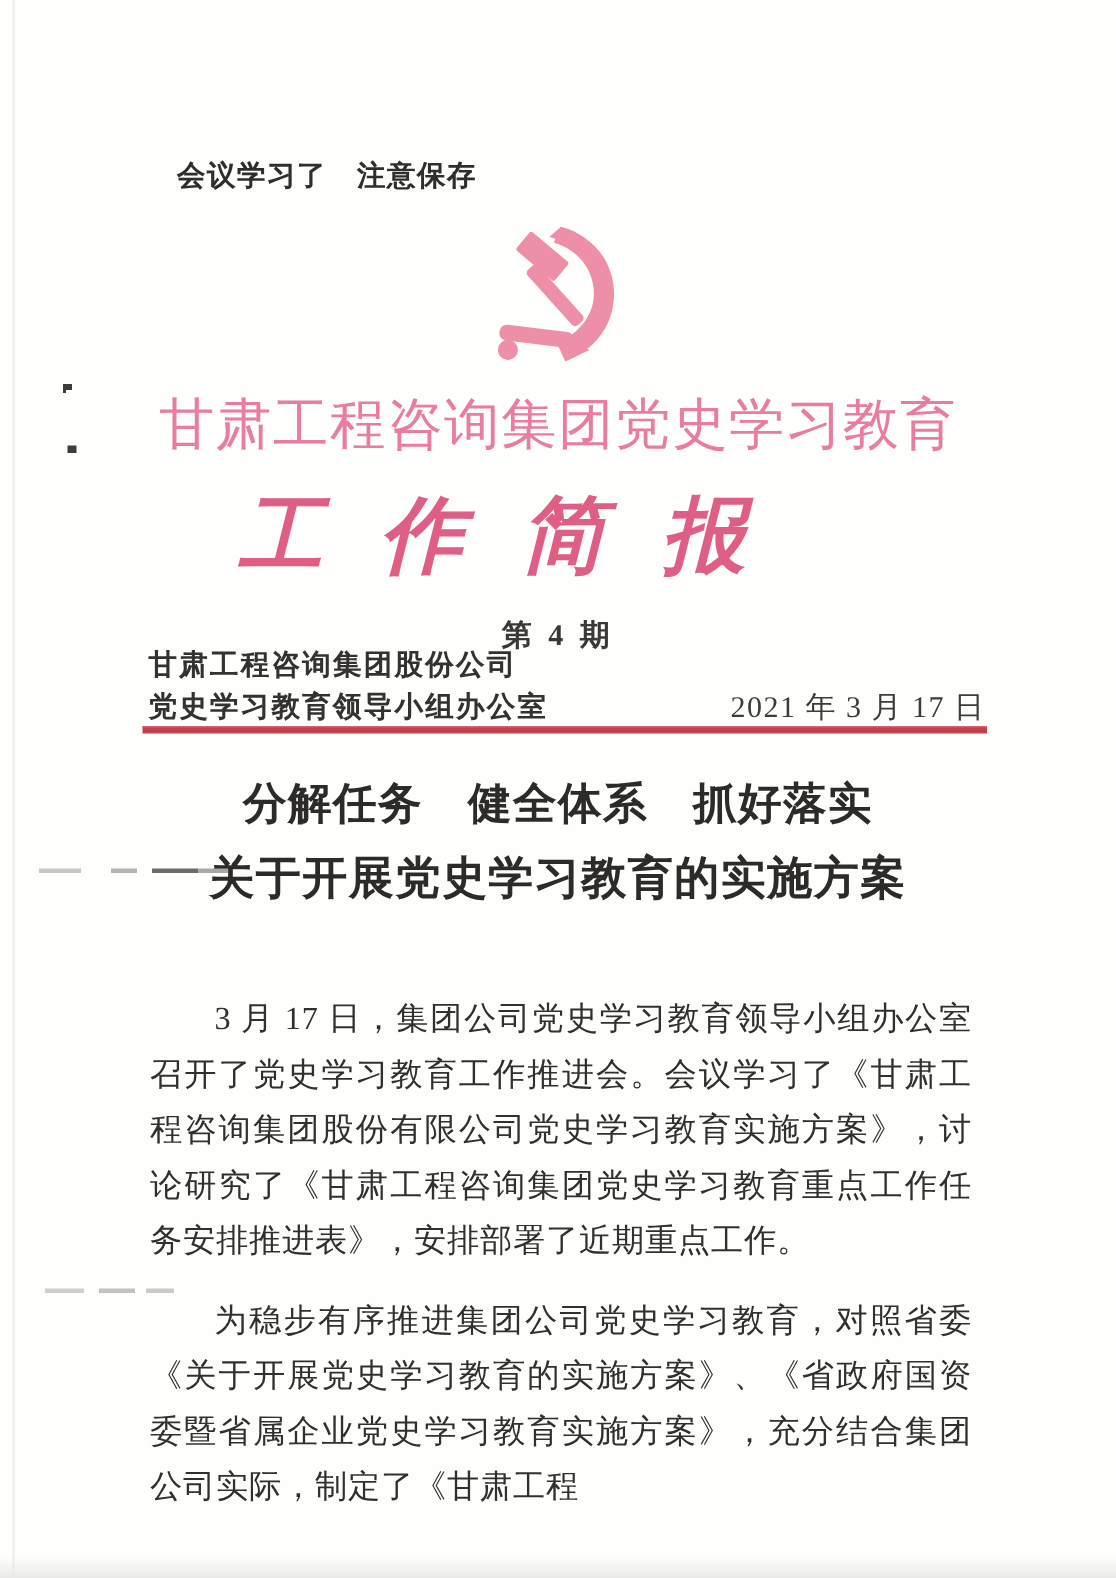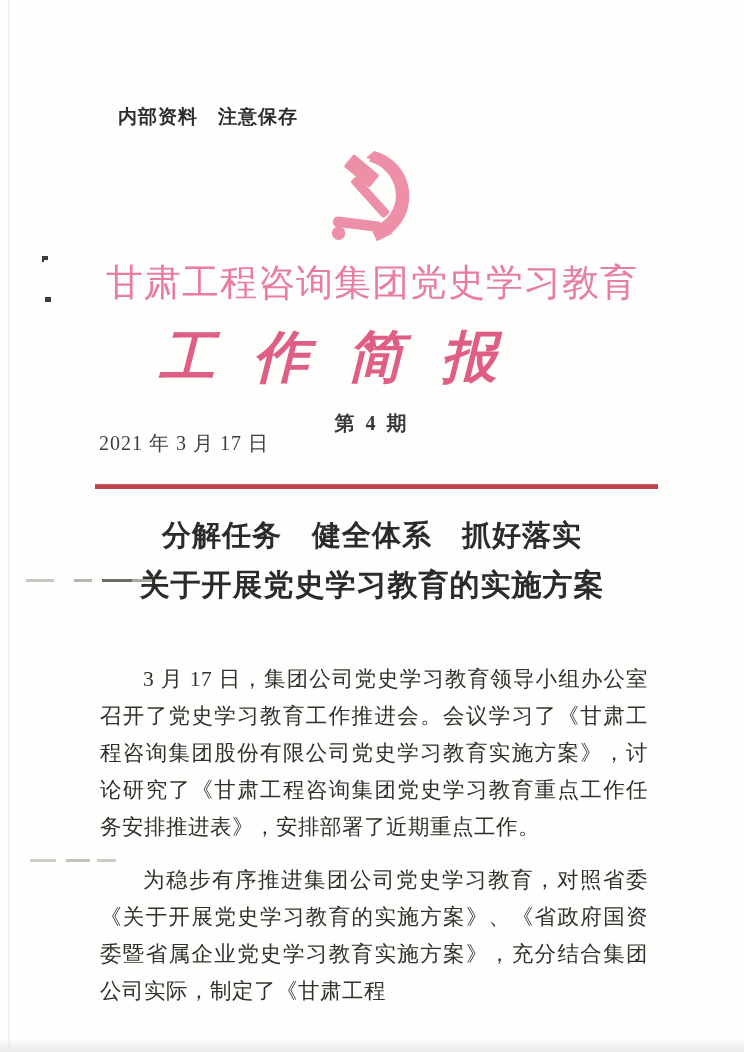--- a/index.html
+++ b/index.html
@@ -157,21 +157,21 @@
       #cccac7 78% 100%);
   }
 </style>
 </head>
 <body>
 
 <div class="page">
 
   <div class="scan-line"></div>
 
-  <div class="classification">内部资料　注意保存</div>
+  <div class="classification">会议学习了　注意保存</div>
 
   <div class="emblem">
     <svg viewBox="0 0 90 100" width="86" height="100" aria-hidden="true">
       <g fill="#ee8fa8">
 
         <path d="M46,3 C69,9 84,29 83,52 C82,74 68,90 49,97 L43,84
                  C59,78 69,64 69,50 C69,33 58,19 41,14 Z"></path>
 
         <path d="M49,97 L66,89 L45,81 Z"></path>
 
@@ -187,20 +187,24 @@
     </svg>
   </div>
 
   <div class="masthead-title">甘肃工程咨询集团党史学习教育</div>
 
   <div class="masthead-script">工作简报</div>
 
   <div class="issue-number">第 4 期</div>
 
   <div class="issuer-row">
+    <div class="issuer-block">
+      <div>甘肃工程咨询集团股份公司</div>
+      <div>党史学习教育领导小组办公室</div>
+    </div>
     <div class="issue-date">2021 年 3 月 17 日</div>
   </div>
 
   <div class="red-rule"></div>
 
   <div class="headline">
     <div class="headline-line1">分解任务　健全体系　抓好落实</div>
     <div class="headline-line2">关于开展党史学习教育的实施方案</div>
   </div>
 

